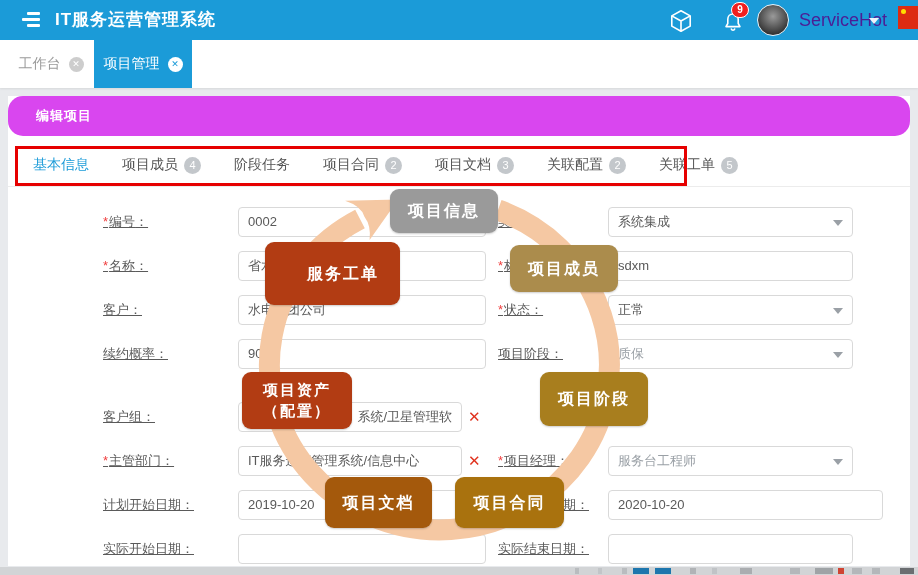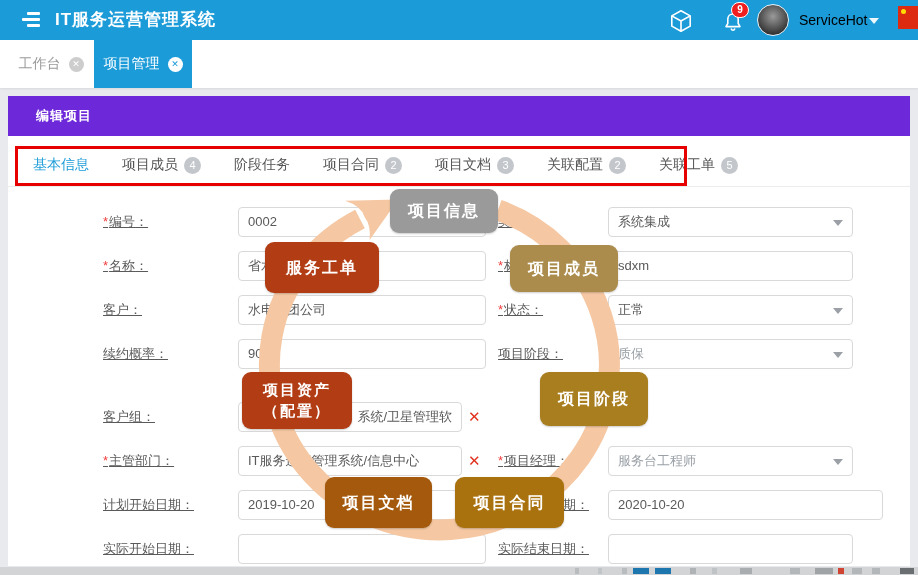--- a/index.html
+++ b/index.html
@@ -16,37 +16,37 @@
   .hamburger i{position:absolute;height:3px;background:#fff;border-radius:1px;}
   .hamburger i:nth-child(1){left:5px;top:0;width:13px;}
   .hamburger i:nth-child(2){left:0;top:6px;width:18px;}
   .hamburger i:nth-child(3){left:5px;top:12px;width:13px;}
   .app-title{position:absolute;left:55px;top:0;line-height:40px;color:#fff;font-size:17px;font-weight:bold;letter-spacing:1px;}
   .topicon{position:absolute;top:8px;width:26px;height:26px;}
   .bell-badge{position:absolute;left:731px;top:2px;min-width:10px;height:14px;padding:0 3px;background:#f01f1f;border:1px solid #fff;border-radius:9px;color:#fff;font-size:10px;line-height:14px;text-align:center;font-weight:bold;z-index:3;}
   .avatar{position:absolute;left:757px;top:4px;width:32px;height:32px;border-radius:50%;
     background:radial-gradient(circle at 50% 38%, #9a9a9a 0%, #6b6b6b 34%, #2e2e2e 78%);
     border:1px solid #e6f4fc;box-sizing:border-box;}
-  .username{position:absolute;left:799px;top:0;line-height:40px;color:#000000;font-size:14px;}
+  .username{position:absolute;left:799px;top:0;line-height:40px;color:#4c1d95;font-size:18px;}
   .user-caret{position:absolute;left:869px;top:18px;width:0;height:0;border-left:5px solid transparent;border-right:5px solid transparent;border-top:6px solid rgba(255,255,255,.92);}
   .flag{position:absolute;left:898px;top:6px;width:20px;height:23px;background:#dd2b12;}
   .flag b{position:absolute;left:3px;top:3px;width:5px;height:5px;border-radius:50%;background:#ffde00;}
 
   
   .wtabbar{position:absolute;left:0;top:40px;width:918px;height:48px;background:#fff;box-shadow:0 1px 2px rgba(0,0,0,.08);}
   .wtab{position:absolute;top:0;height:48px;display:flex;align-items:center;justify-content:center;font-size:14px;cursor:default;}
   .wtab .closer{width:15px;height:15px;border-radius:50%;font-size:9px;line-height:15px;text-align:center;margin-left:8px;font-weight:bold;}
   .wtab.inactive{color:#9a9a9a;background:#fff;}
   .wtab.inactive .closer{background:#cdcdcd;color:#fff;}
   .wtab.active{color:#fff;background:#1b9bd8;}
   .wtab.active .closer{background:#fff;color:#1b9bd8;}
 
   
   .panel{position:absolute;left:8px;top:96px;width:902px;height:470px;background:#fff;z-index:1;}
-  .panel-header{position:absolute;left:8px;top:96px;width:902px;height:40px;background:#6d28d9;z-index:1;}
+  .panel-header{position:absolute;left:8px;top:96px;width:902px;height:40px;background:#d946ef;z-index:1;border-radius:15px;}
   .panel-title{position:absolute;left:28px;top:0;line-height:40px;color:#fff;font-size:13px;font-weight:bold;letter-spacing:1px;}
   .tabs-underline{position:absolute;left:8px;top:186px;width:902px;height:1px;background:#ececec;z-index:1;}
 
   
   .form-tabs{position:absolute;left:33px;top:147px;height:39px;display:flex;gap:33px;align-items:stretch;z-index:2;}
   .form-tab{display:flex;align-items:center;font-size:14px;color:#555;height:36px;border-bottom:3px solid transparent;cursor:pointer;white-space:nowrap;}
   .form-tab.active{color:#1b9bd8;border-bottom-color:#1b9bd8;}
   .tab-count{display:inline-block;width:17px;height:17px;border-radius:50%;background:#c3c7cb;color:#fff;font-size:11px;line-height:17px;text-align:center;margin-left:6px;}
 
   .red-rect{position:absolute;left:15px;top:146px;width:672px;height:40px;border:3px solid #e60000;box-sizing:border-box;z-index:8;pointer-events:none;}
@@ -187,21 +187,21 @@
   <defs>
     <marker id="arrowhead" markerUnits="userSpaceOnUse" markerWidth="52" markerHeight="52" refX="5" refY="26" orient="auto">
       <path d="M0,3 L48,26 L4,49 Q12,37 10,26 Q12,15 0,3 Z" fill="#f5c8a3"></path>
     </marker>
   </defs>
   <path d="M 498 210 A 170 165 0 1 1 360 219" fill="none" stroke="#f5c8a3" stroke-width="21" marker-end="url(#arrowhead)"></path>
 </svg>
 
 <div id="badges">
     <div class="obadge" style="left: 390px; top: 189px; width: 108px; height: 44px; background: rgb(154, 154, 154);">项目信息</div>
-    <div class="obadge" style="left: 265px; top: 242px; width: 114px; height: 51px; background: rgb(178, 60, 19);">服务工单</div>
+    <div class="obadge" style="left: 265px; top: 242px; width: 114px; height: 63px; background: rgb(178, 60, 19); padding-left: 21px;">服务工单</div>
     <div class="obadge" style="left: 510px; top: 245px; width: 108px; height: 47px; background: rgb(171, 140, 76);">项目成员</div>
     <div class="obadge" style="left: 242px; top: 372px; width: 110px; height: 57px; font-size: 15px; background: rgb(178, 60, 19);">项目资产
 （配置）</div>
     <div class="obadge" style="left: 540px; top: 372px; width: 108px; height: 54px; background: rgb(168, 126, 30);">项目阶段</div>
     <div class="obadge" style="left: 325px; top: 477px; width: 107px; height: 51px; background: rgb(164, 89, 12);">项目文档</div>
     <div class="obadge" style="left: 455px; top: 477px; width: 109px; height: 51px; background: rgb(169, 114, 14);">项目合同</div>
   </div>
 
 <div class="bottom-strip" id="bottomStrip">
     <i style="left: 575px; width: 4px; background: rgb(185, 188, 191);"></i>

